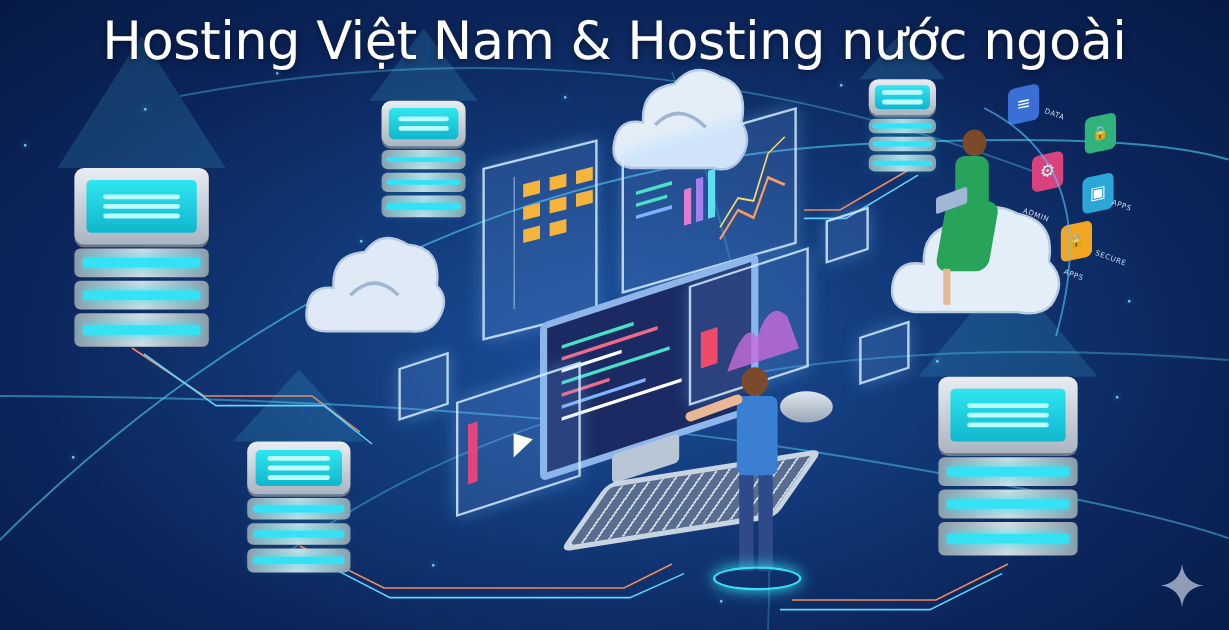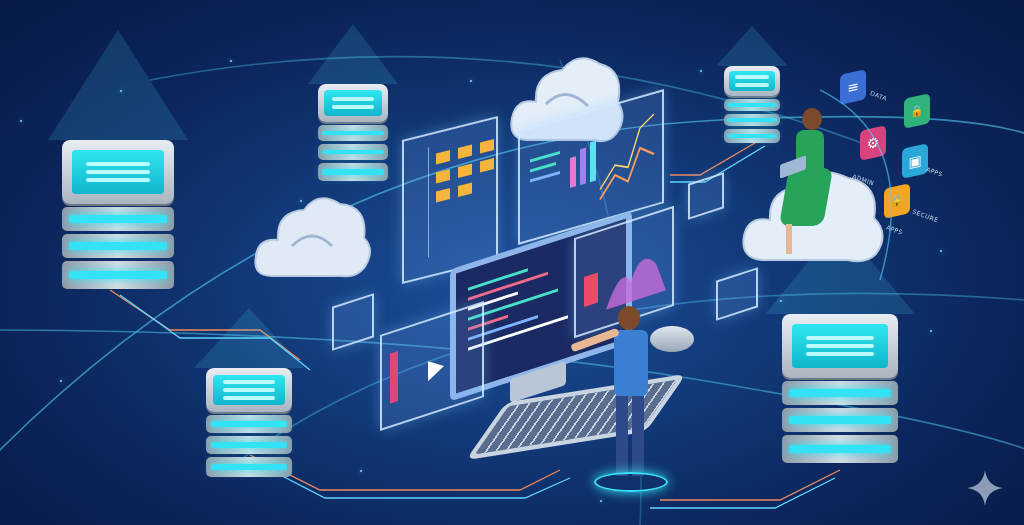--- a/index.html
+++ b/index.html
@@ -247,17 +247,18 @@
     <div class="icon-tile" style="left:884px;top:186px;background:#f3a623">
         <span style="font-size:11px">🔒</span>
       </div>
     <span class="tile-label" style="left:912px;top:212px">SECURE</span>
     <span class="tile-label" style="left:886px;top:226px">APPS</span>
     <svg style="position:absolute;left:820px;top:80px" width="110" height="200">
       <path d="M0 10 Q100 60 60 200" fill="none" stroke="rgba(90,200,255,.6)" stroke-width="1.5"></path>
     </svg>
   </div>
 
+  <h1 class="title" style="margin:0;font-weight:normal;">Hosting Việt Nam &amp; Hosting nước ngoài</h1>
 
   <svg class="sparkle" viewBox="0 0 40 40">
     <path d="M20 2 Q22 18 38 20 Q22 22 20 38 Q18 22 2 20 Q18 18 20 2 Z" fill="#8e9cb8"></path>
   </svg>
 </div>
 
 </body></html>

